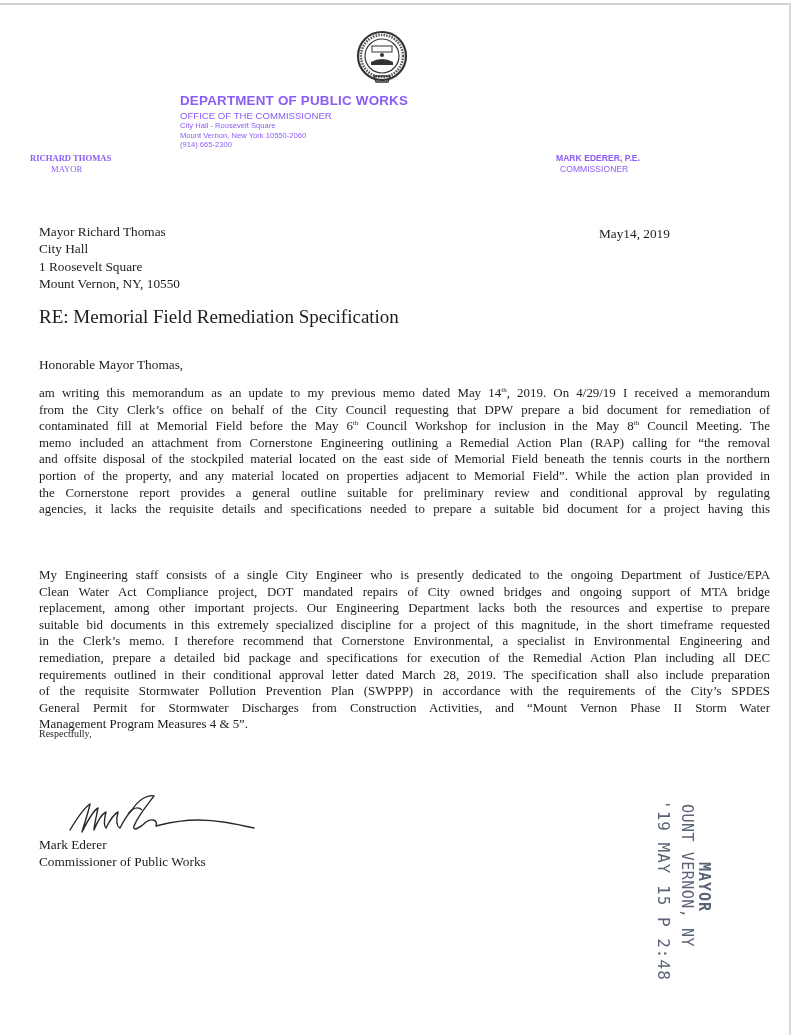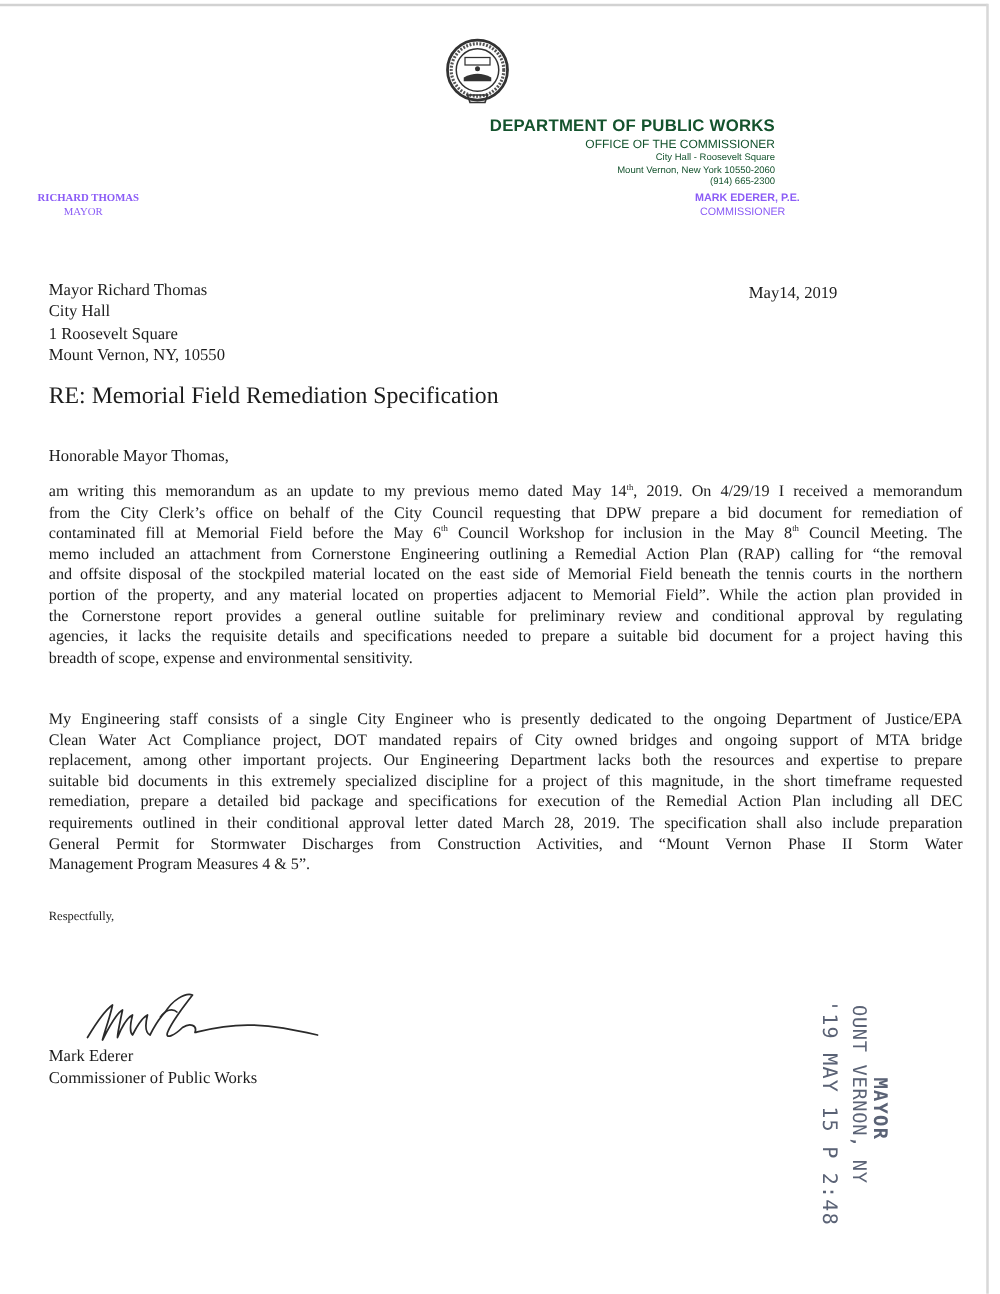--- a/index.html
+++ b/index.html
@@ -1,21 +1,21 @@
 <!DOCTYPE html>
 <html><head>
 <meta charset="utf-8">
 <style>
   html, body { margin: 0; padding: 0; background: #ffffff; }
   body { width: 800px; height: 1035px; position: relative; overflow: hidden; color: #1a1a1a; }
   .page-border-top { position: absolute; left: 0; top: 3px; width: 790px; height: 2px; background: #d2d2d2; }
   .page-border-right { position: absolute; left: 789px; top: 3px; width: 2px; height: 1032px; background: #d8d8d8; }
 
   .seal { position: absolute; left: 352px; top: 30px; width: 60px; height: 56px; }
-  .letterhead { position: absolute; left: 180px; top: 93px; width: 440px; text-align: right; font-family: "Liberation Sans", sans-serif; color: #14532d; }
+  .letterhead { position: absolute; left: 180px; top: 93px; width: 440px; text-align: left; font-family: "Liberation Sans", sans-serif; color: #8b5cf6; }
   .lh-dept { font-size: 13.4px; font-weight: bold; letter-spacing: 0.2px; line-height: 16px; }
   .lh-office { font-size: 9.6px; line-height: 11px; margin-top: 1px; }
   .lh-small { font-size: 7.6px; line-height: 9.5px; }
 
   .mayor-block { position: absolute; left: 30px; top: 153px; font-family: Liberation Serif, serif; color: #8b5cf6; }
   .mayor-name { font-size: 8.6px; font-weight: bold; line-height: 11px; }
   .mayor-title { font-size: 8.6px; line-height: 11px; padding-left: 21px; }
   .comm-block { position: absolute; left: 556px; top: 153px; font-family: "Liberation Sans", sans-serif; color: #8b5cf6; }
   .comm-name { font-size: 8.6px; font-weight: bold; line-height: 11px; }
   .comm-title { font-size: 8.6px; line-height: 11px; padding-left: 4px; }
@@ -93,30 +93,31 @@
 
 <div class="para p1 serif">
   <div class="ln"><span class="j"><span>am writing this memorandum as an update to my previous memo dated May 14</span><sup>th</sup><span>, 2019. On 4/29/19 I received a memorandum</span></span></div>
   <div class="ln"><span class="j">from the City Clerk’s office on behalf of the City Council requesting that DPW prepare a bid document for remediation of</span></div>
   <div class="ln"><span class="j"><span>contaminated fill at Memorial Field before the May 6</span><sup>th</sup><span> Council Workshop for inclusion in the May 8</span><sup>th</sup><span> Council Meeting. The</span></span></div>
   <div class="ln"><span class="j">memo included an attachment from Cornerstone Engineering outlining a Remedial Action Plan (RAP) calling for “the removal</span></div>
   <div class="ln"><span class="j">and offsite disposal of the stockpiled material located on the east side of Memorial Field beneath the tennis courts in the northern</span></div>
   <div class="ln"><span class="j">portion of the property, and any material located on properties adjacent to Memorial Field”. While the action plan provided in</span></div>
   <div class="ln"><span class="j">the Cornerstone report provides a general outline suitable for preliminary review and conditional approval by regulating</span></div>
   <div class="ln"><span class="j">agencies, it lacks the requisite details and specifications needed to prepare a suitable bid document for a project having this</span></div>
-  <div class="ln last"><span class="j">breadth of scope, expense and environmental sensitivity.</span></div>
 </div>
 
 <div class="para p2 serif">
   <div class="ln"><span class="j">My Engineering staff consists of a single City Engineer who is presently dedicated to the ongoing Department of Justice/EPA</span></div>
   <div class="ln"><span class="j">Clean Water Act Compliance project, DOT mandated repairs of City owned bridges and ongoing support of MTA bridge</span></div>
   <div class="ln"><span class="j">replacement, among other important projects. Our Engineering Department lacks both the resources and expertise to prepare</span></div>
   <div class="ln"><span class="j">suitable bid documents in this extremely specialized discipline for a project of this magnitude, in the short timeframe requested</span></div>
+  <div class="ln"><span class="j">in the Clerk’s memo. I therefore recommend that Cornerstone Environmental, a specialist in Environmental Engineering and</span></div>
   <div class="ln"><span class="j">remediation, prepare a detailed bid package and specifications for execution of the Remedial Action Plan including all DEC</span></div>
   <div class="ln"><span class="j">requirements outlined in their conditional approval letter dated March 28, 2019. The specification shall also include preparation</span></div>
+  <div class="ln"><span class="j">of the requisite Stormwater Pollution Prevention Plan (SWPPP) in accordance with the requirements of the City’s SPDES</span></div>
   <div class="ln"><span class="j">General Permit for Stormwater Discharges from Construction Activities, and “Mount Vernon Phase II Storm Water</span></div>
   <div class="ln last"><span class="j">Management Program Measures 4 &amp; 5”.</span></div>
 </div>
 
 <div class="closing serif">Respectfully,</div>
 
 <svg class="signature" viewBox="0 0 190 50">
   <path d="M2 40 C8 30 16 18 22 14 C20 24 16 34 14 42 C20 30 26 20 30 18 C28 28 26 36 26 40 C30 30 34 24 38 22 C36 30 36 36 38 38 C42 30 46 24 50 22 C48 30 48 36 52 38 C56 30 60 24 64 20 C70 10 80 4 86 6 C80 14 70 26 66 36 C64 42 72 38 78 32 C84 28 90 30 88 36 C96 34 110 30 130 30 C150 30 168 34 186 38" fill="none" stroke="#2a2a2a" stroke-width="1.4" stroke-linecap="round" stroke-linejoin="round"></path>
   <path d="M60 24 C64 18 70 16 74 20" fill="none" stroke="#2a2a2a" stroke-width="1.2"></path>
 </svg>

